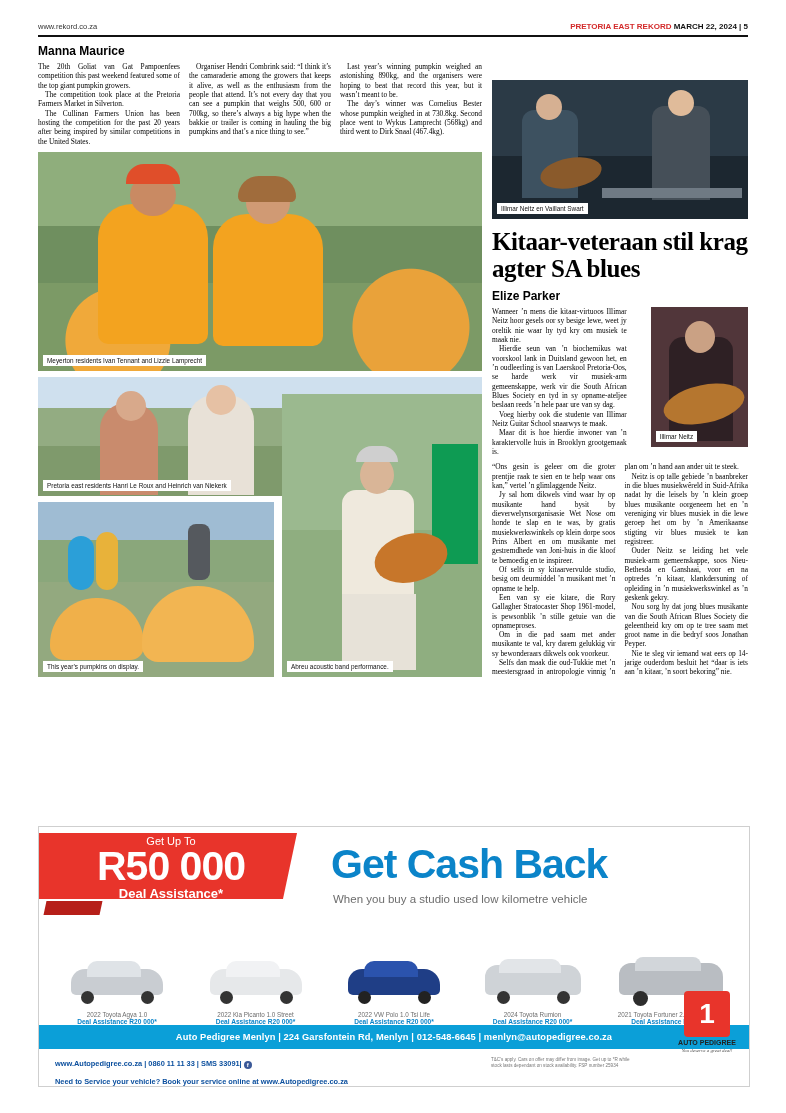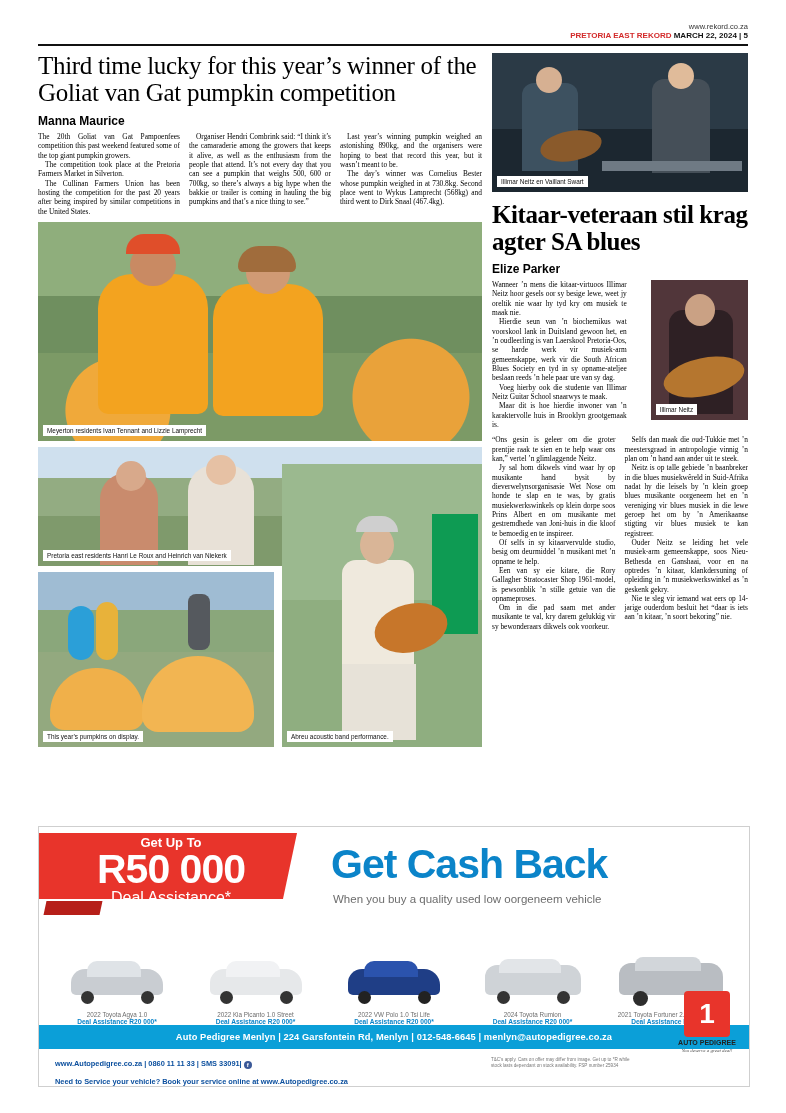--- a/index.html
+++ b/index.html
@@ -1,33 +1,33 @@
 <!DOCTYPE html>
 <html><head>
 <meta charset="utf-8">
 <style>
   html,body{margin:0;padding:0;background:#9a9a9a;}
   body{font-family:"Liberation Serif", serif;}
   .page{width:786px;height:1113px;background:#ffffff;position:relative;overflow:hidden;margin:0 auto;}
   .inner{position:absolute;left:38px;top:22px;width:710px;}
 
   
-  .masthead{display:flex;align-items:flex-end;justify-content:space-between;font-family:"Liberation Sans",sans-serif;font-size:7.5px;padding-bottom:4px;flex-direction:column;}
+  .masthead{display:flex;align-items:flex-end;justify-content:space-between;font-family:"Liberation Sans",sans-serif;font-size:7.5px;padding-bottom:4px;}
   .masthead .url{color:#333;}
   .masthead .right{font-size:8px;}
   .masthead .right .pub{color:#d32a2a;font-weight:bold;}
   .masthead .right .date{color:#111;font-weight:bold;}
   .rule{border-top:1px solid #111;}
   .section-title{text-align:center;font-family:"Liberation Serif",serif;font-size:13px;letter-spacing:1.5px;padding:4px 0 3px;}
   .rule2{border-top:1px solid #111;margin-bottom:7px;}
 
   
   .grid{display:flex;gap:10px;}
   .col-left{width:444px;}
-  .col-right{width:256px;}
+  .col-right{width:256px;margin-top:36px;}
 
   .headline{font-family:"Liberation Serif",serif;font-size:25px;line-height:1.06;font-weight:normal;margin:0 0 8px 0;letter-spacing:-0.3px;}
   .byline{font-family:"Liberation Sans",sans-serif;font-size:12px;font-weight:bold;margin:0 0 4px 0;}
 
   .cols3{column-count:3;column-gap:9px;font-size:7.4px;line-height:1.26;text-align:justify;}
   .cols3 p{margin:0;text-indent:0;}
   .cols3 p+p{text-indent:7px;}
   .cols2{column-count:2;column-gap:9px;font-size:7.4px;line-height:1.26;text-align:justify;}
   .cols2 p{margin:0;}
   .cols2 p+p{text-indent:7px;}
@@ -36,23 +36,23 @@
   .caption{position:absolute;left:5px;bottom:5px;background:#fff;color:#111;font-family:"Liberation Sans",sans-serif;font-size:6.4px;padding:2px 4px;border:0;max-width:90%;}
 
   .hl2{font-family:"Liberation Serif",serif;font-size:25px;line-height:1.06;margin:10px 0 7px 0;font-weight:bold;letter-spacing:-0.4px;}
 
   
   .ad{position:absolute;left:38px;top:826px;width:710px;height:259px;border:1px solid #cfcfcf;background:#fff;}
   .ad-top{position:relative;height:126px;background:#fff;overflow:hidden;}
   .ribbon{position:absolute;left:0;top:6px;width:258px;height:66px;background:#e8342b;transform:skewX(-12deg);transform-origin:left top;}
   .ribbon-sm{position:absolute;left:6px;top:74px;width:56px;height:14px;background:#b61f19;transform:skewX(-12deg);}
   .ribbon-txt{position:absolute;left:16px;top:8px;color:#fff;font-family:"Liberation Sans",sans-serif;text-align:center;width:232px;}
-  .ribbon-txt .up{font-size:13px;font-weight:bold;}
+  .ribbon-txt .up{font-size:11px;font-weight:normal;}
   .ribbon-txt .amt{font-size:41px;font-weight:bold;line-height:0.95;letter-spacing:-1px;}
-  .ribbon-txt .da{font-size:16px;font-weight:normal;}
+  .ribbon-txt .da{font-size:13px;font-weight:bold;}
   .getcash{position:absolute;left:292px;top:14px;color:#0b84c9;font-family:"Liberation Sans",sans-serif;font-size:41px;font-weight:bold;letter-spacing:-1px;}
   .subcash{position:absolute;left:294px;top:66px;color:#6d6d6d;font-family:"Liberation Sans",sans-serif;font-size:11.5px;}
   .cars{display:flex;justify-content:space-between;padding:0 14px;}
   .car{width:128px;text-align:center;}
   .car .img{height:56px;position:relative;}
   .car .nm{font-family:"Liberation Sans",sans-serif;font-size:6.3px;color:#6d6d6d;margin-top:2px;}
   .car .da{font-family:"Liberation Sans",sans-serif;font-size:6.6px;color:#0b84c9;font-weight:bold;}
   .ad-bar{background:#0b9fd8;color:#fff;font-family:"Liberation Sans",sans-serif;font-size:9.3px;font-weight:bold;text-align:center;padding:7px 0;letter-spacing:0.1px;}
   .ad-bottom{position:relative;height:60px;}
   .ad-bottom .l1{position:absolute;left:16px;top:10px;font-family:"Liberation Sans",sans-serif;font-size:7.4px;color:#0b4f9e;font-weight:bold;}
@@ -77,21 +77,20 @@
         <span class="date">MARCH 22, 2024</span>
         <span class="date">|  5</span>
       </div>
     </div>
     <div class="rule"></div>
     <div class="rule2"></div>
 
     <div class="grid">
 
       <div class="col-left">
-        <h1 class="headline">Third time lucky for this year’s winner of the Goliat van Gat pumpkin competition</h1>
         <div class="byline">Manna Maurice</div>
 
         <div class="cols3">
           <p>The 20th Goliat van Gat Pampoenfees competition this past weekend featured some of the top giant pumpkin growers.</p>
           <p>The competition took place at the Pretoria Farmers Market in Silverton.</p>
           <p>The Cullinan Farmers Union has been hosting the competition for the past 20 years after being inspired by similar competitions in the United States.</p>
           <p>Organiser Hendri Combrink said: “I think it’s the camaraderie among the growers that keeps it alive, as well as the enthusiasm from the people that attend. It’s not every day that you can see a pumpkin that weighs 500, 600 or 700kg, so there’s always a big hype when the bakkie or trailer is coming in hauling the big pumpkins and that’s a nice thing to see.”</p>
           <p>Last year’s winning pumpkin weighed an astonishing 890kg, and the organisers were hoping to beat that record this year, but it wasn’t meant to be.</p>
           <p>The day’s winner was Cornelius Bester whose pumpkin weighed in at 730.8kg. Second place went to Wykus Lamprecht (568kg) and third went to Dirk Snaal (467.4kg).</p>
         </div>
@@ -179,37 +178,38 @@
 
         <div class="cols2" style="margin-top:6px;">
           <p>“Ons gesin is geleer om die groter prentjie raak te sien en te help waar ons kan,” vertel ’n glimlaggende Neitz.</p>
           <p>Jy sal hom dikwels vind waar hy op musikante hand bysit by dieverwelynsorganisasie Wet Nose om honde te slap en te was, by gratis musiekwerkswinkels op klein dorpe soos Prins Albert en om musikante met gestremdhede van Joni-huis in die kloof te bemoedig en te inspireer.</p>
           <p>Of selfs in sy kitaarvervulde studio, besig om deurmiddel ’n musikant met ’n opname te help.</p>
           <p>Een van sy eie kitare, die Rory Gallagher Stratocaster Shop 1961-model, is pewsonblik ’n stille getuie van die opnameproses.</p>
           <p>Om in die pad saam met ander musikante te val, kry darem gelukkig vir sy bewonderaars dikwels ook voorkeur.</p>
           <p>Selfs dan maak die oud-Tukkie met ’n meestersgraad in antropologie vinnig ’n plan om ’n hand aan ander uit te steek.</p>
           <p>Neitz is op talle gebiede ’n baanbreker in die blues musiekwêreld in Suid-Afrika nadat hy die leisels by ’n klein groep blues musikante oorgeneem het en ’n vereniging vir blues musiek in die lewe geroep het om by ’n Amerikaanse stigting vir blues musiek te kan registreer.</p>
           <p>Ouder Neitz se leiding het vele musiek-arm gemeenskappe, soos Nieu-Bethesda en Ganshaai, voor en na optredes ’n kitaar, klankdersuning of opleiding in ’n musiekwerkswinkel as ’n geskenk gekry.</p>
+          <p>Nou sorg hy dat jong blues musikante van die South African Blues Society die geleentheid kry om op te tree saam met groot name in die bedryf soos Jonathan Peyper.</p>
           <p>Nie te sleg vir iemand wat eers op 14-jarige ouderdom besluit het “daar is iets aan ’n kitaar, ’n soort bekoring” nie.</p>
         </div>
       </div>
     </div>
   </div>
 
   <div class="ad">
     <div class="ad-top">
       <div class="ribbon"></div>
       <div class="ribbon-sm"></div>
       <div class="ribbon-txt">
         <div class="up">Get Up To</div>
         <div class="amt">R50 000</div>
         <div class="da">Deal Assistance*</div>
       </div>
       <div class="getcash">Get Cash Back</div>
-      <div class="subcash">When you buy a quality used low oorgeneem vehicle</div>
+      <div class="subcash">When you buy a studio used low kilometre vehicle</div>
     </div>
 
     <div class="cars">
       <div class="car">
         <div class="img" style="background:linear-gradient(#fff 0 60%,#fff 100%);">
           <div style="position:absolute;left:18px;top:16px;width:92px;height:26px;background:#c9cdd2;border-radius:14px 16px 5px 5px;"></div>
           <div style="position:absolute;left:34px;top:8px;width:54px;height:16px;background:#dfe3e7;border-radius:10px 10px 0 0;"></div>
           <div style="position:absolute;left:28px;top:38px;width:13px;height:13px;background:#333;border-radius:50%;"></div>
           <div style="position:absolute;left:88px;top:38px;width:13px;height:13px;background:#333;border-radius:50%;"></div>
         </div>

